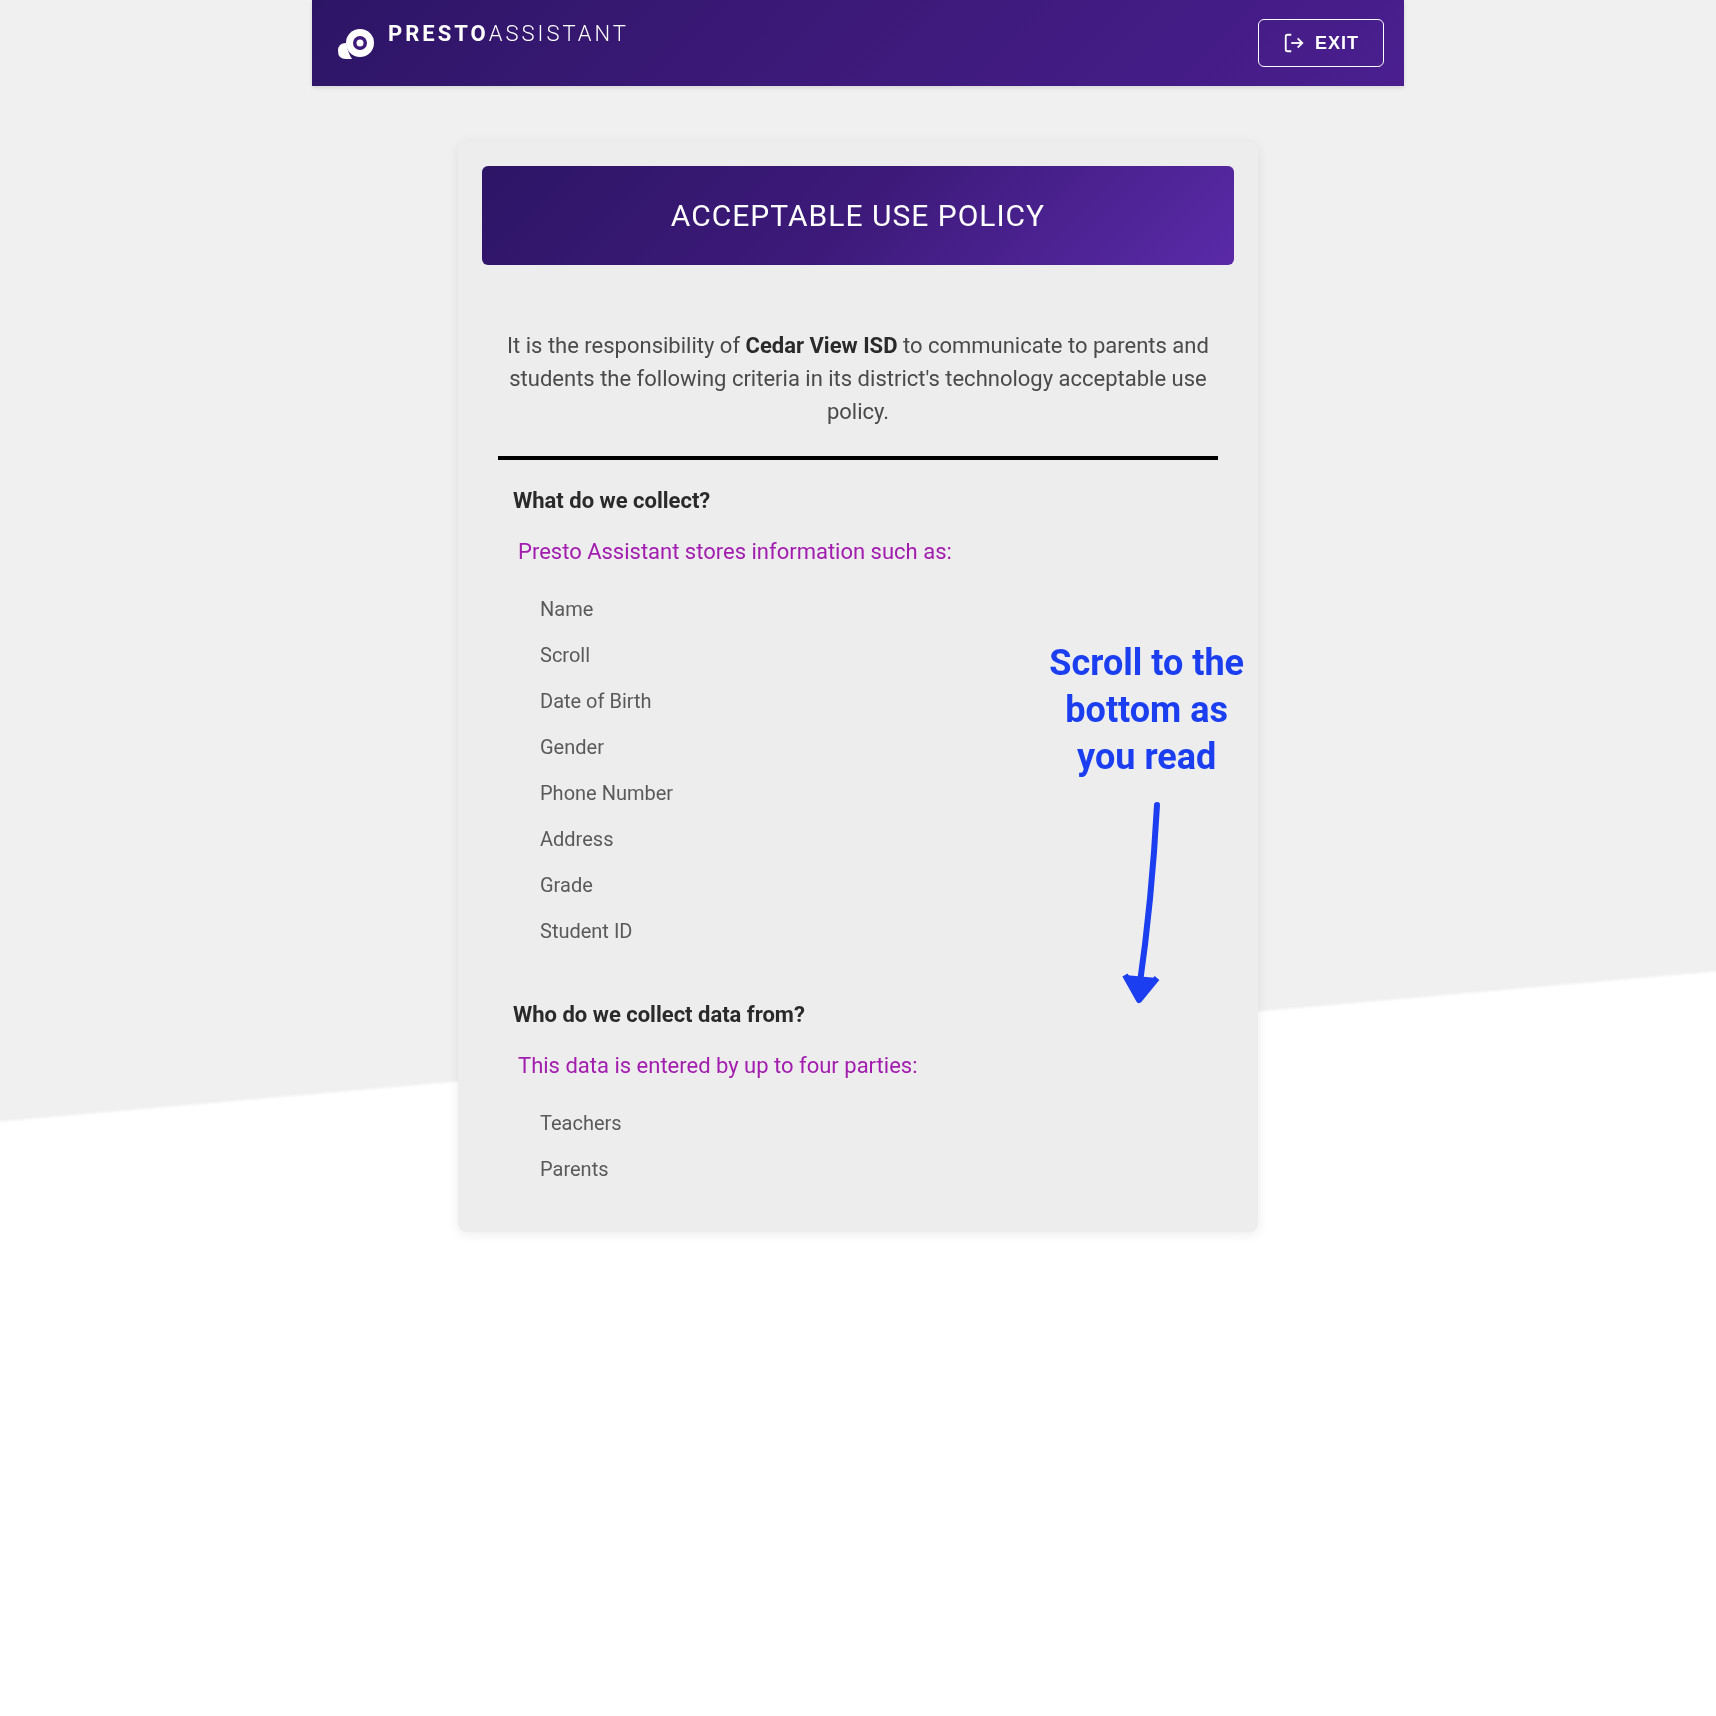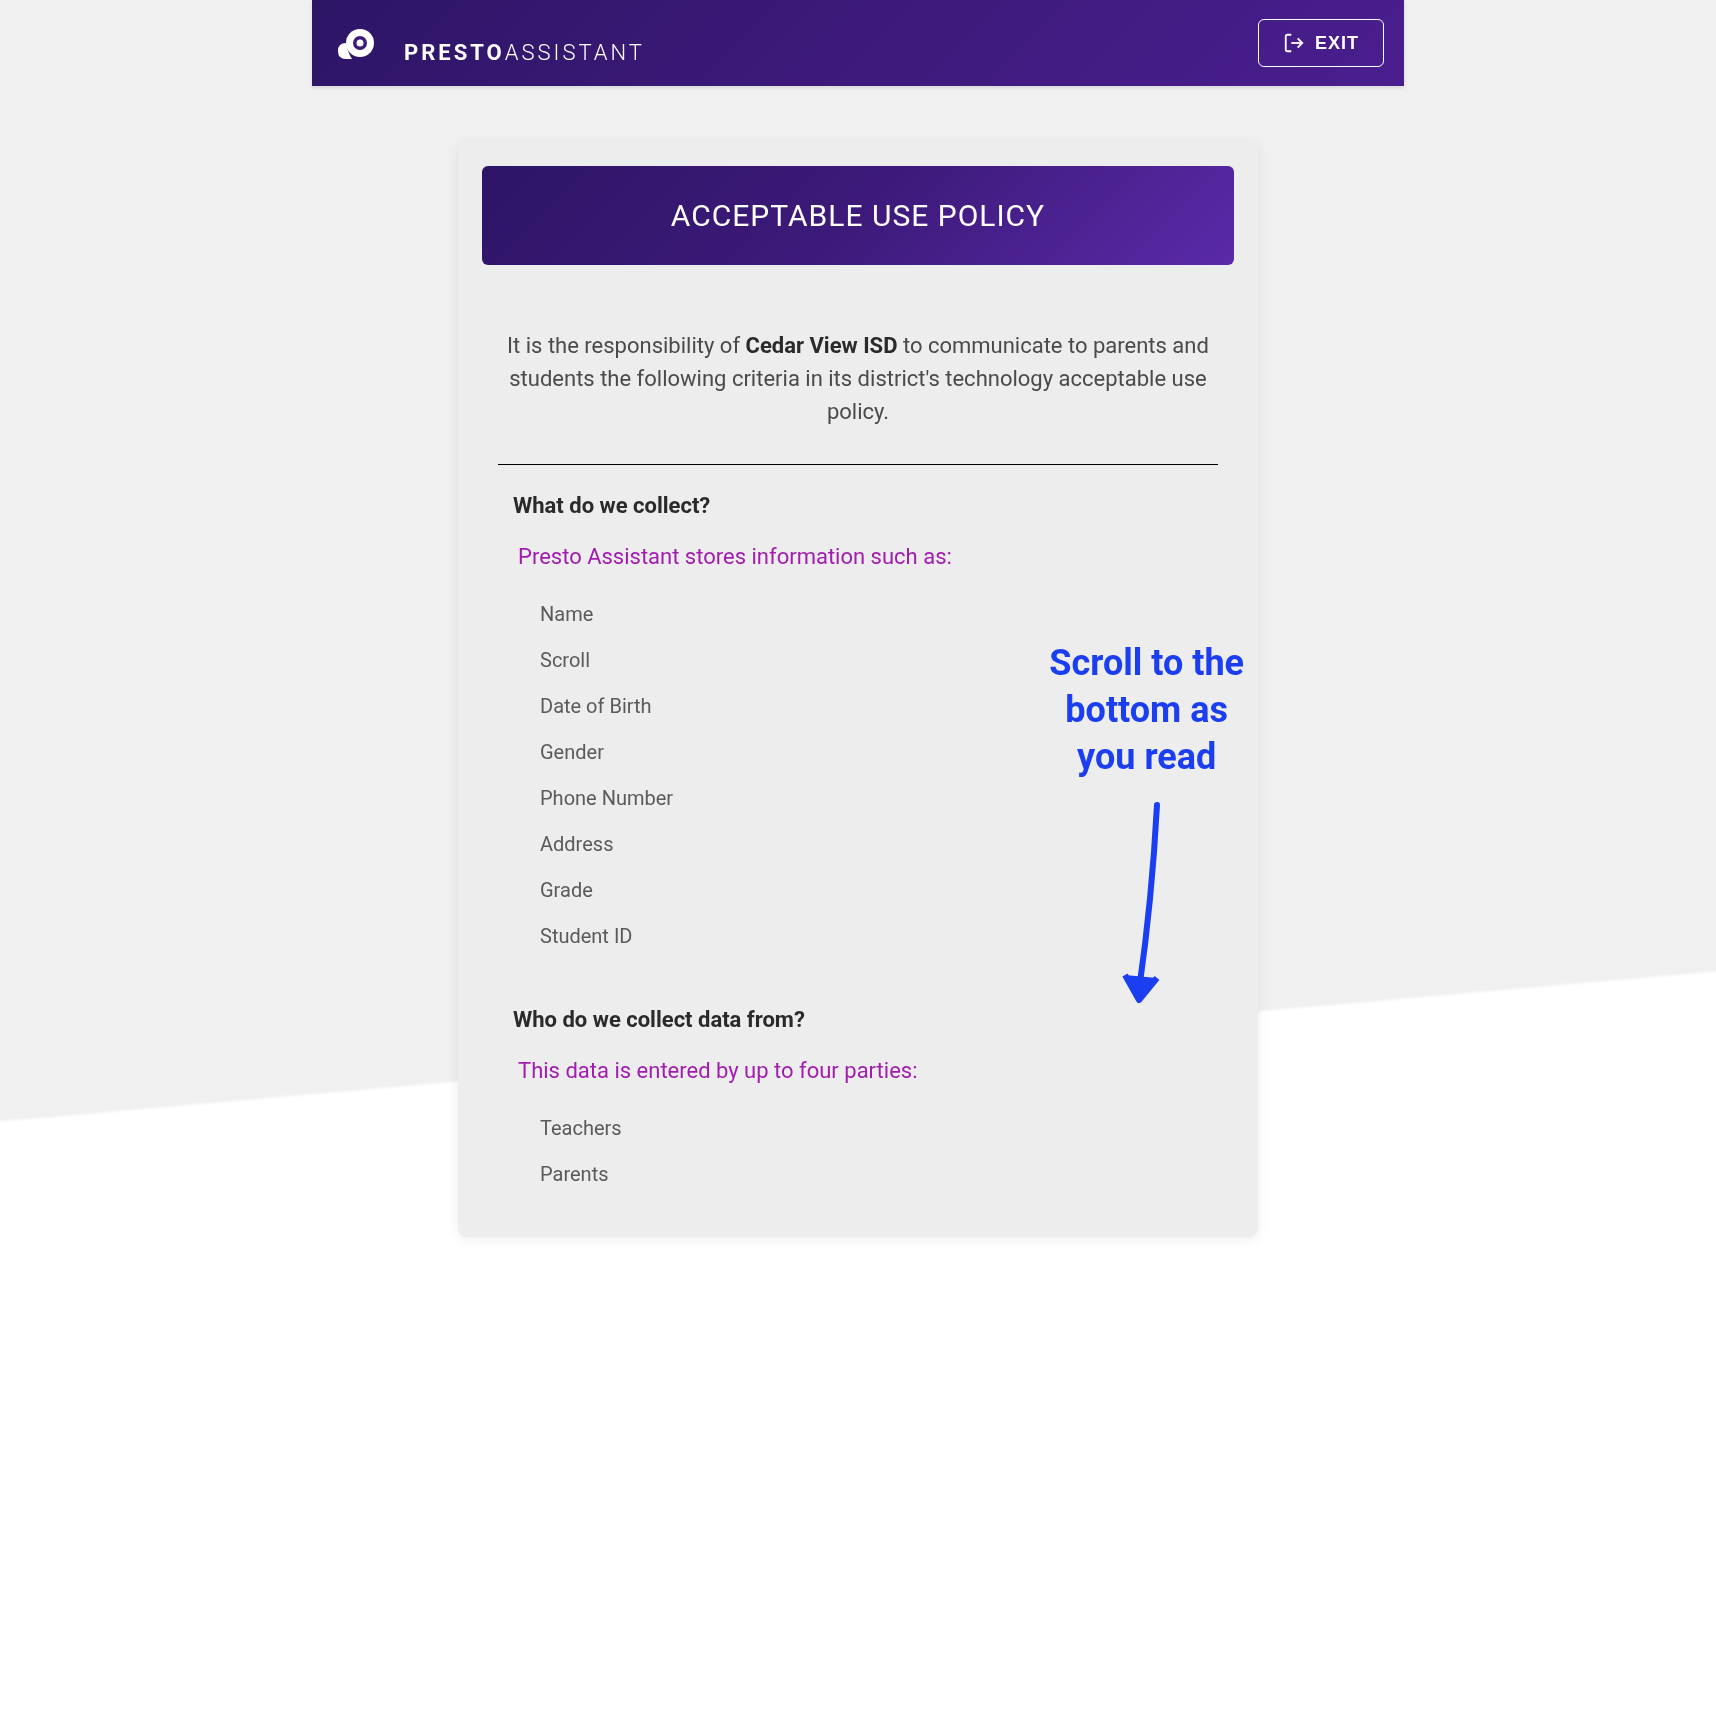--- a/index.html
+++ b/index.html
@@ -27,22 +27,22 @@
       background: linear-gradient(135deg, #2d1566 0%, #3d1a7a 50%, #4a1e8f 100%);
       height: 86px;
       display: flex;
       align-items: center;
       justify-content: space-between;
       padding: 0 20px;
       box-shadow: 0 2px 4px rgba(0,0,0,0.1);
     }
     .logo-container {
       display: flex;
-      align-items: flex-end;
-      gap: 28px;
+      align-items: flex-start;
+      gap: 12px;
     }
     .logo-icon {
       width: 44px;
       height: 44px;
       display: flex;
       align-items: center;
       justify-content: center;
     }
     .logo-text {
       display: flex;
@@ -100,22 +100,22 @@
       letter-spacing: 1px;
     }
     .card-body {
       padding: 30px 40px 40px;
     }
     .intro-text {
       font-size: 22px;
       color: #4a4a4a;
       text-align: center;
       line-height: 1.5;
-      padding: 10px 0 36px;
-      border-bottom: 1px solid #000000;
+      padding: 10px 0 28px;
+      border-bottom: 4px solid #000000;
     }
     .intro-text .district-name {
       font-weight: 700;
       color: #2a2a2a;
     }
     .section {
       margin-top: 28px;
     }
     .section-heading {
       font-size: 22px;

